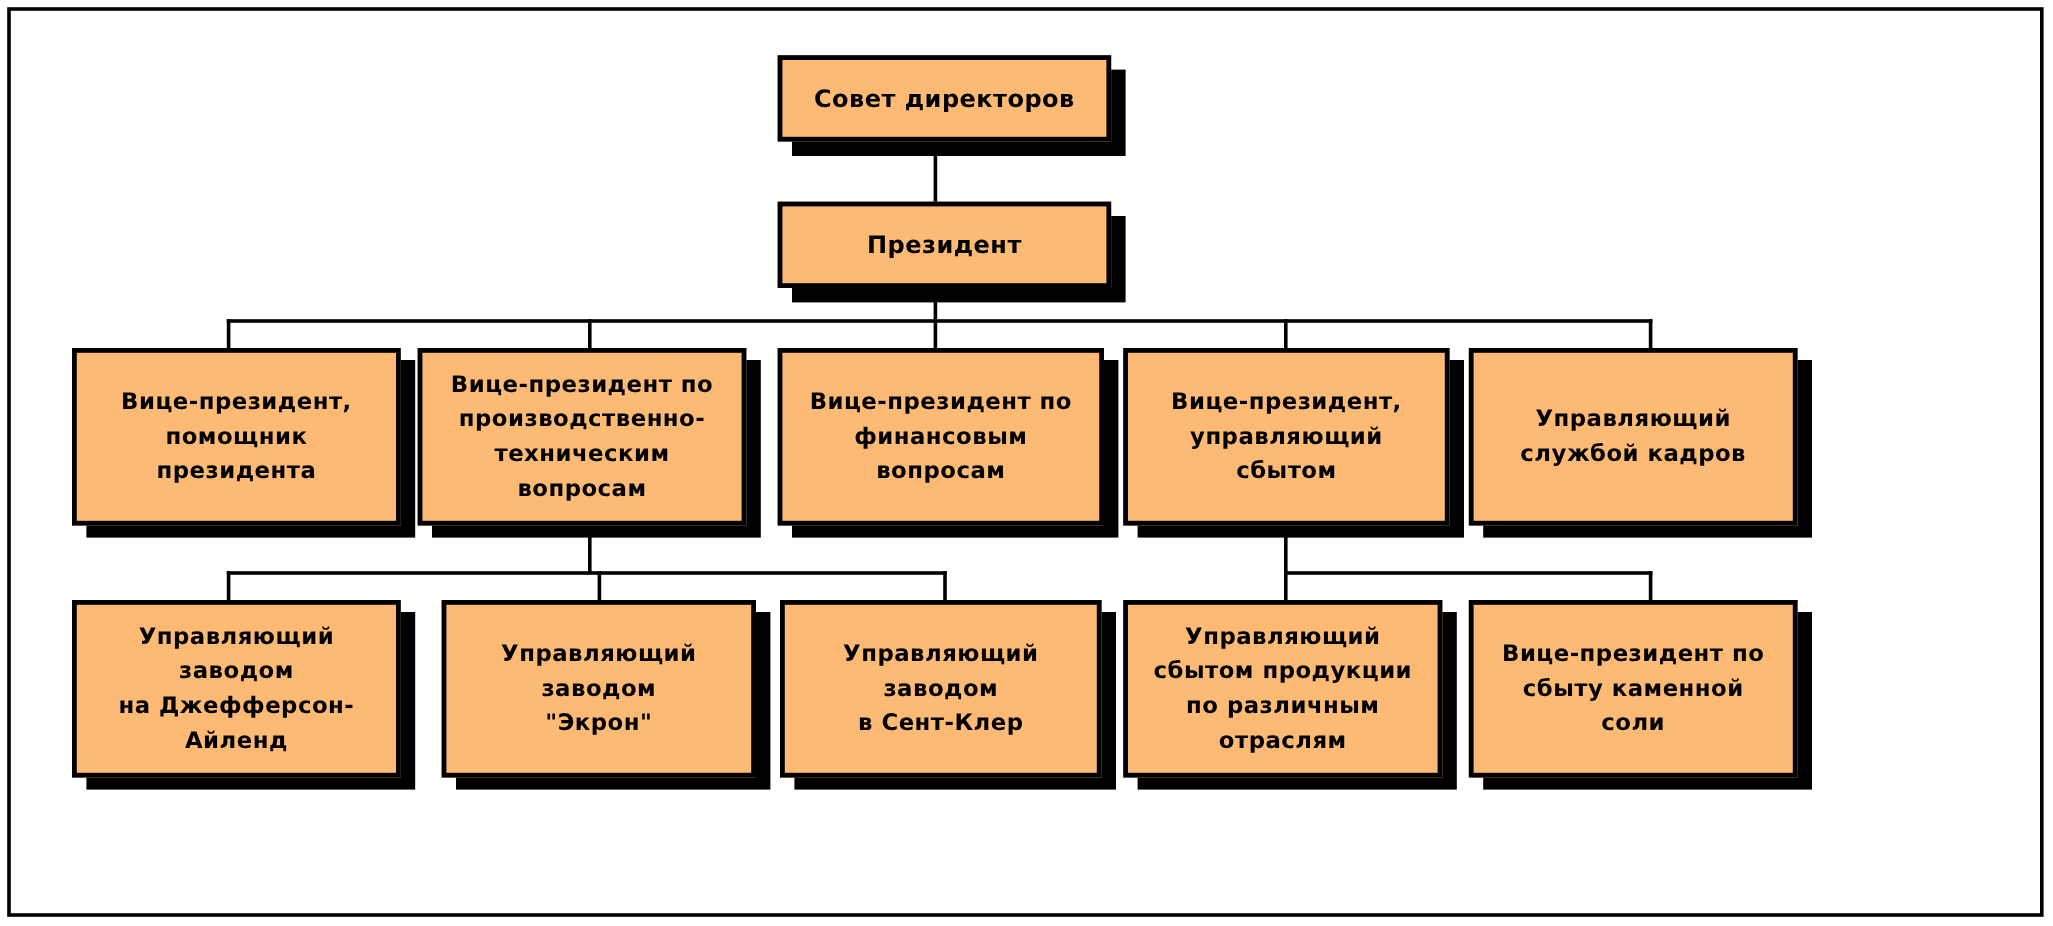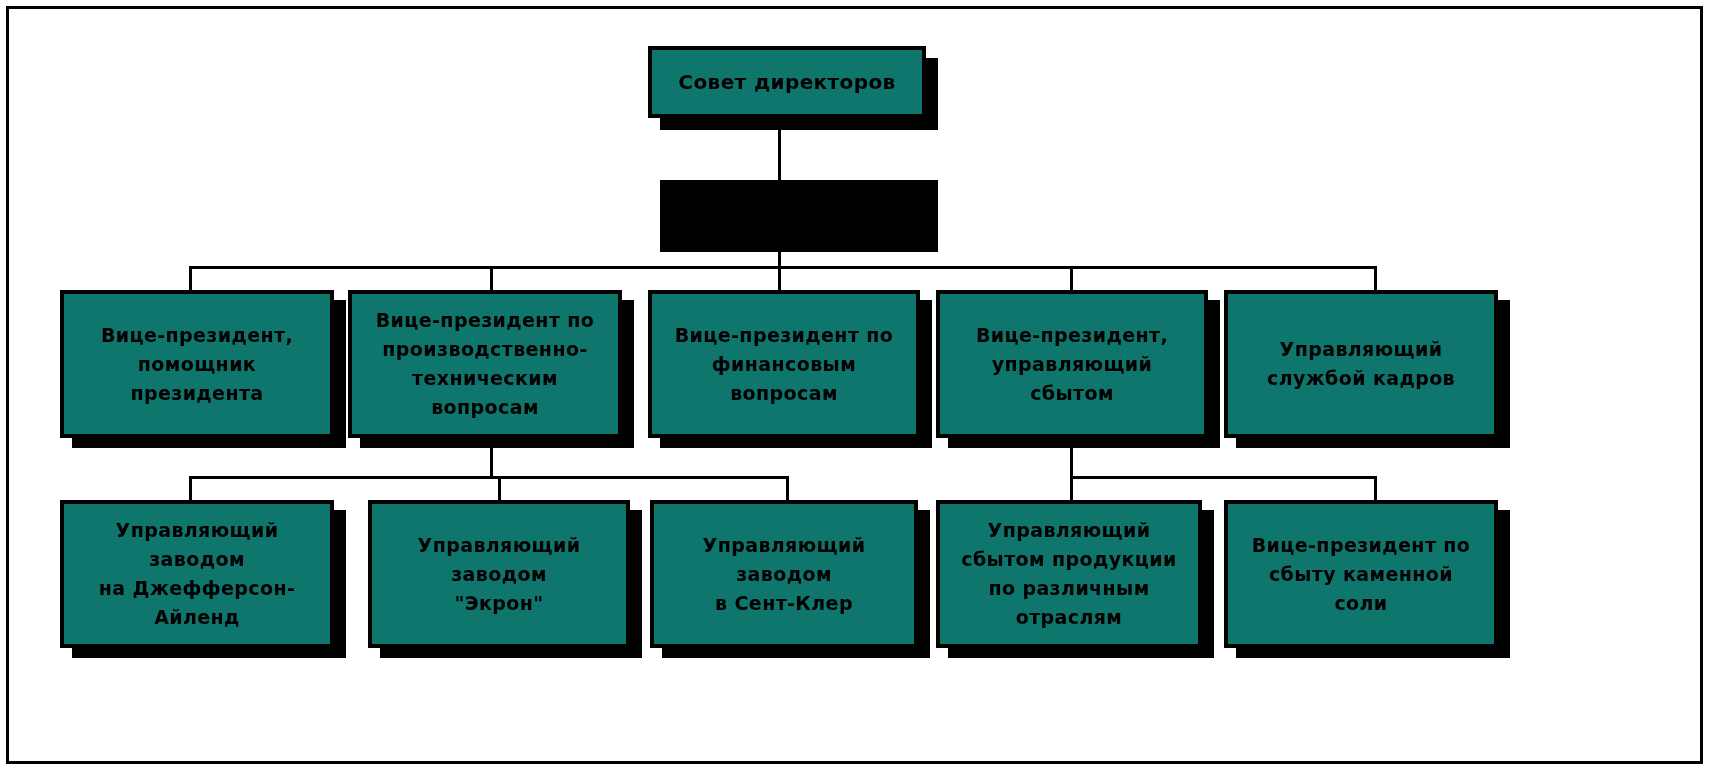--- a/index.html
+++ b/index.html
@@ -24,21 +24,21 @@
     top: 6px;
     width: 1697px;
     height: 758px;
     border: 3px solid #000000;
     box-sizing: border-box;
   }
   
   .node {
     position: absolute;
     box-sizing: border-box;
-    background: #0f766e;
+    background: #fdba74;
     border: 4px solid #000000;
     z-index: 5;
   }
   .node .label {
     position: absolute;
     left: 0;
     right: 0;
     top: 50%;
     transform: translateY(-50%);
     text-align: center;
@@ -109,20 +109,23 @@
 
   <div class="vline" style="left:1070px;top:446px; height:32px;"></div>
   <div class="hline" style="left:1070px;top:476px; width:307px;"></div>
   <div class="vline" style="left:1070px;top:476px; height:32px;"></div>
   <div class="vline" style="left:1374px;top:476px; height:32px;"></div>
 
   <div class="node" style="left:648px; top:46px; width:278px; height:72px;">
     <div class="label" style="font-size:20px;">Совет директоров</div>
   </div>
 
+  <div class="node" style="left:648px; top:168px; width:278px; height:72px;">
+    <div class="label" style="font-size:20px;">Президент</div>
+  </div>
 
   <div class="node" style="left:60px; top:290px; width:274px; height:148px;">
     <div class="label" style="font-size:19px;">Вице-президент,
 помощник
 президента</div>
   </div>
 
   <div class="node" style="left:348px; top:290px; width:274px; height:148px;">
     <div class="label" style="font-size:19px;">Вице-президент по
 производственно-

